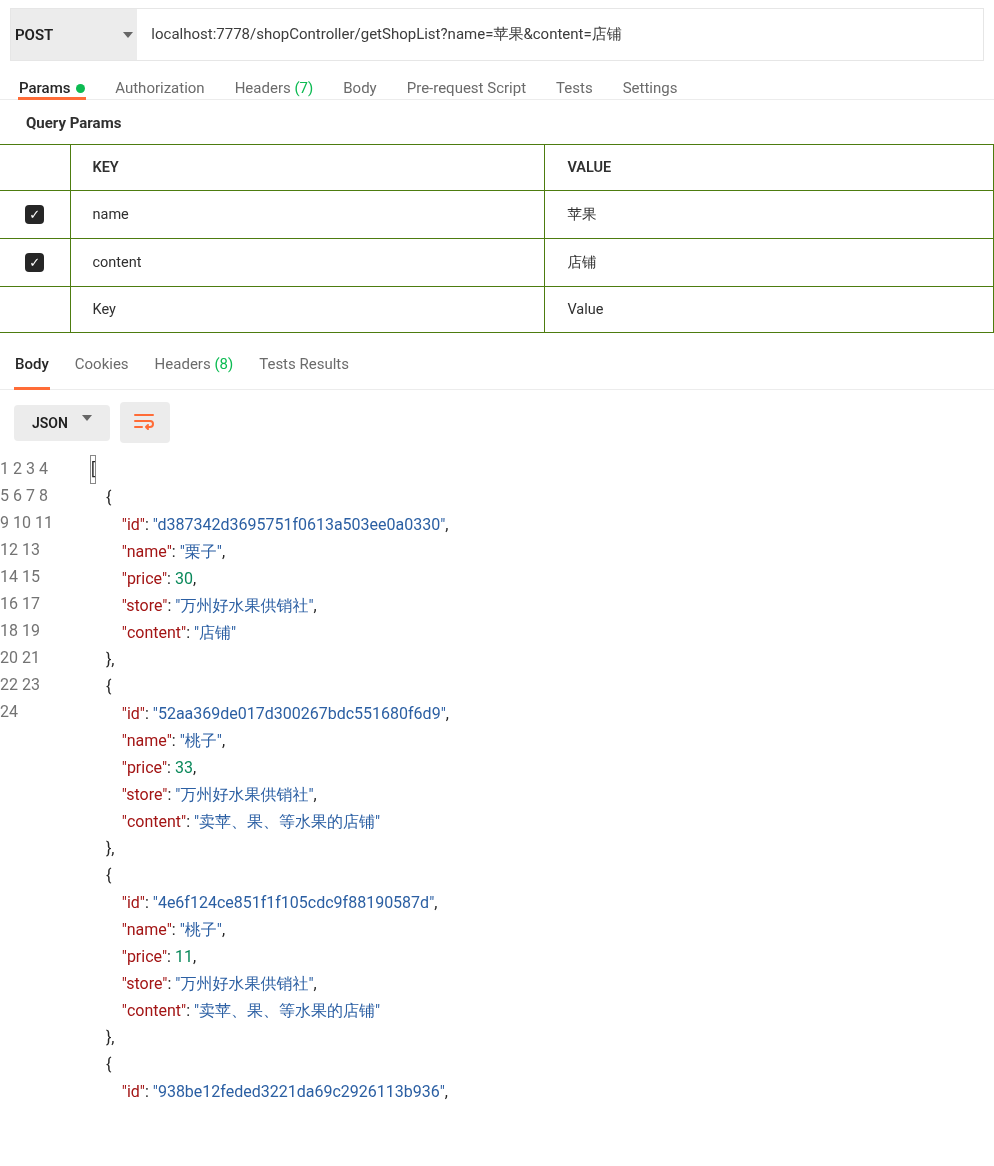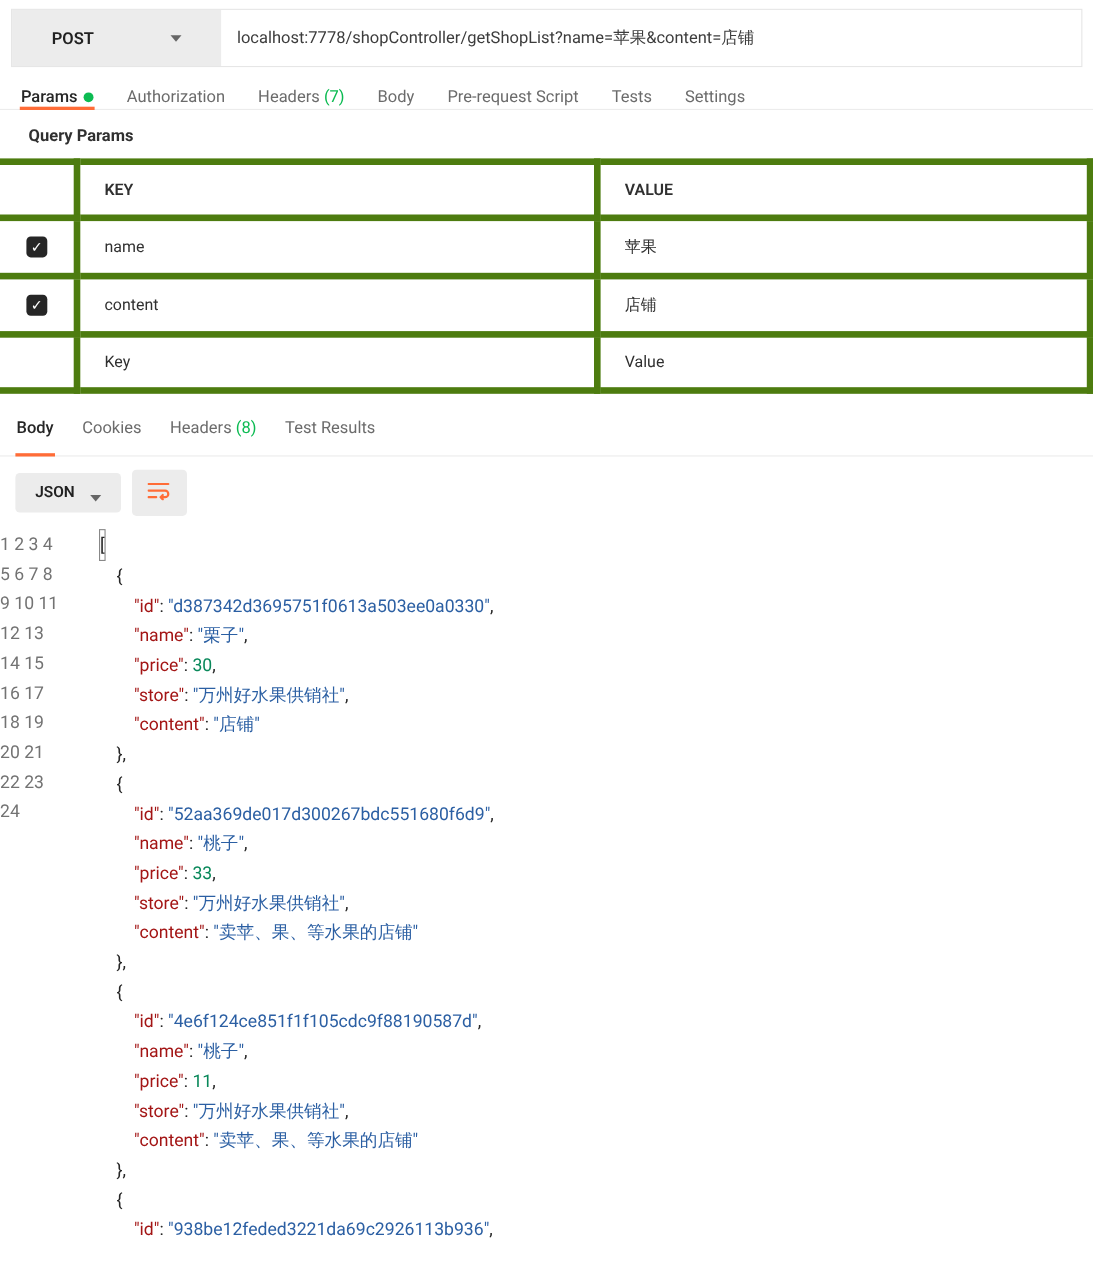--- a/index.html
+++ b/index.html
@@ -1,40 +1,40 @@
 <!DOCTYPE html>
 <html><head>
 <meta charset="utf-8">
 <style>
 *{box-sizing:border-box;margin:0;padding:0;font-family:-apple-system,BlinkMacSystemFont,"Segoe UI",Roboto,Arial,sans-serif}
 body{background:#fff;color:#212121;font-size:14px;width:994px}
 .req-bar{display:flex;margin:8px 10px 0;border:1px solid #e6e6e6}
-.method{display:flex;align-items:center;gap:70px;padding:16px 36px;background:#ececec;font-weight:600;font-size:15px;cursor:pointer}
+.method{display:flex;align-items:center;gap:70px;padding:16px 4px;background:#ececec;font-weight:600;font-size:15px;cursor:pointer}
 .chev{width:0;height:0;border-left:5px solid transparent;border-right:5px solid transparent;border-top:6px solid #666}
 .url{flex:1;padding:16px 14px;font-size:15px;color:#3c3c3c}
 .tabs{display:flex;gap:28px;padding:18px 18px 0;font-size:15px;border-bottom:1px solid #ececec}
 .tab{padding:0 1px 0;color:#6b6b6b;cursor:pointer}
 .tab.active{color:#262626;font-weight:500;border-bottom:3px solid #ff6c37;margin-bottom:-1px}
 .dot{display:inline-block;width:9px;height:9px;border-radius:50%;background:#0cbb52;margin-left:2px}
 .g{color:#0cbb52}
 .qp{padding:14px 0 12px 26px;font-weight:700;font-size:15px;color:#303030}
 .tbl{width:100%;border-collapse:collapse}
-.tbl th,.tbl td{text-align:left;padding:14px 22px;border:6px solid #4d7c0f;font-size:14.5px;font-weight:400;color:#303030}
+.tbl th,.tbl td{text-align:left;padding:14px 22px;border:1px solid #4d7c0f;font-size:14.5px;font-weight:400;color:#303030}
 .tbl th{font-weight:600;color:#303030}
 .tbl .c1{width:70px;text-align:center;border-left:none}
 .cb{width:19px;height:19px;background:#262626;border-radius:4px;display:inline-flex;align-items:center;justify-content:center;color:#fff;font-size:13px;cursor:pointer}
 .ph{color:#9e9e9e}
 .rtabs{display:flex;gap:24px;padding:22px 14px 0;font-size:15px;border-bottom:1px solid #ececec}
 .rtab{padding:0 1px 14px;color:#6b6b6b;cursor:pointer}
 .rtab.active{color:#262626;font-weight:500;border-bottom:3px solid #ff6c37;margin-bottom:-1px}
 .vbar{display:flex;gap:10px;padding:12px 14px;align-items:center}
 .seg{background:#ececec;border-radius:4px;display:flex}
 .segb{padding:10px 20px;color:#6b6b6b;cursor:pointer;font-size:15px}
 .segb.active{background:#d9d9d9;color:#262626;border-radius:4px}
-.dd{background:#ececec;border-radius:4px;padding:10px 18px;display:flex;align-items:flex-end;gap:14px;font-weight:600;cursor:pointer}
+.dd{background:#ececec;border-radius:4px;padding:10px 18px;display:flex;align-items:flex-start;gap:14px;font-weight:600;cursor:pointer}
 .wrap{background:#ececec;border-radius:4px;padding:10px 14px;cursor:pointer}
 .code{display:flex;font-family:"SF Mono",Consolas,monospace;font-size:16px;line-height:27px}
 .gut{width:90px;text-align:left;padding-right:30px;color:#737373;user-select:none}
 .src{flex:1;white-space:pre}
 .p{color:#262626}
 .k{color:#a31515}
 .s{color:#2b5fa3}
 .n{color:#09885a}
 .brk{display:inline-block;border:1px solid #888;padding:0 0px;margin-right:-1px}
 </style>
@@ -83,21 +83,21 @@
     <td class="ph">Key</td>
     <td class="ph">Value</td>
   </tr>
 </tbody>
   </table>
 
 <div class="rtabs">
   <div class="rtab active">Body</div>
   <div class="rtab">Cookies</div>
   <div class="rtab"><span>Headers</span> <span class="g">(8)</span></div>
-  <div class="rtab">Test Results</div>
+  <div class="rtab">Tests Results</div>
 </div>
 
 <div class="vbar">
   <div class="dd">
     <span>JSON</span>
     <span class="chev"></span>
   </div>
   <div class="wrap">
     <svg width="22" height="18" viewBox="0 0 22 18">
         <path d="M1 3h18M1 9h15a3 3 0 0 1 0 6h-4m0 0l2-2m-2 2l2 2M1 15h7" stroke="#ff6c37" stroke-width="2" fill="none" stroke-linecap="round"></path>

